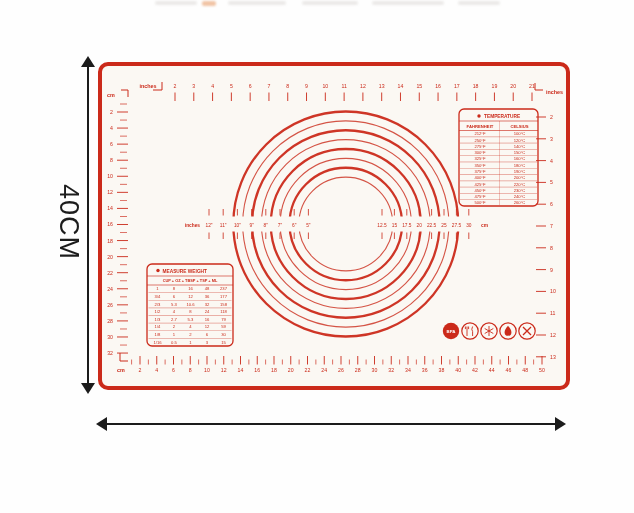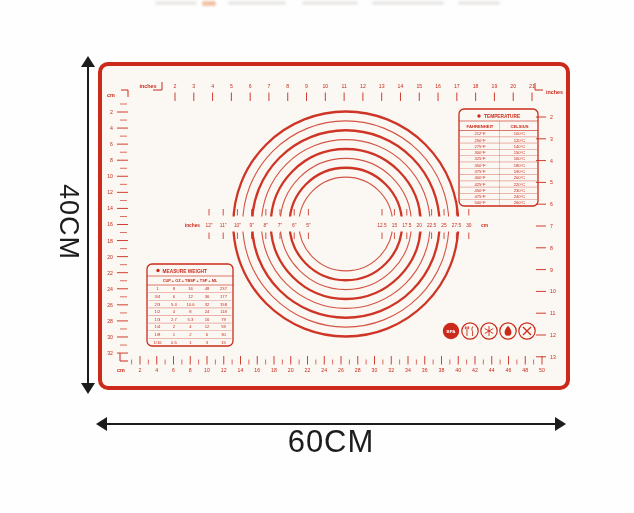--- a/index.html
+++ b/index.html
@@ -455,15 +455,14 @@
     <div class="line"></div>
     <div class="head-down"></div>
   </div>
   <div class="h-label">40CM</div>
 
   <div class="dim-h">
     <div class="head-left"></div>
     <div class="line"></div>
     <div class="head-right"></div>
   </div>
-  <div class="w-label">60CM</div>
 
 </div>
 
 </body></html>

